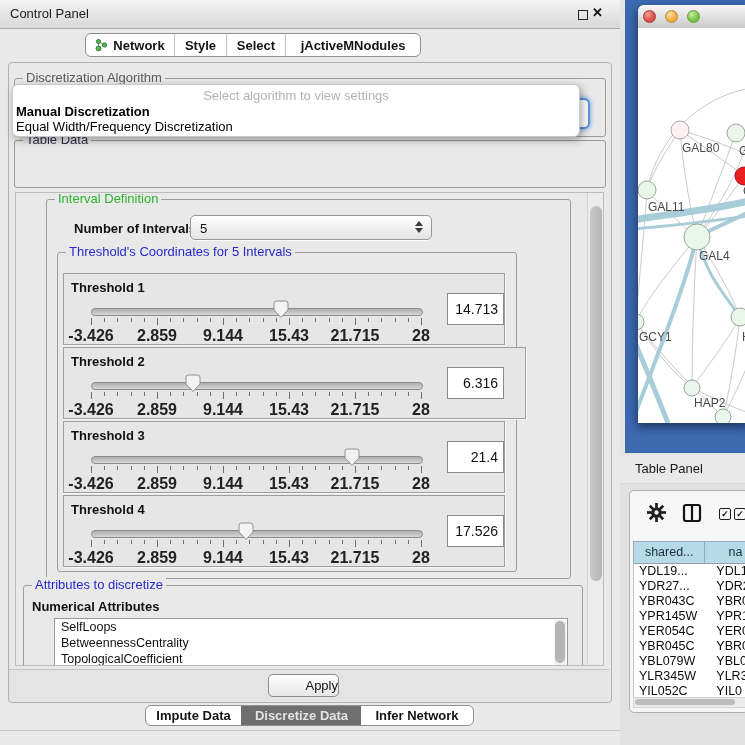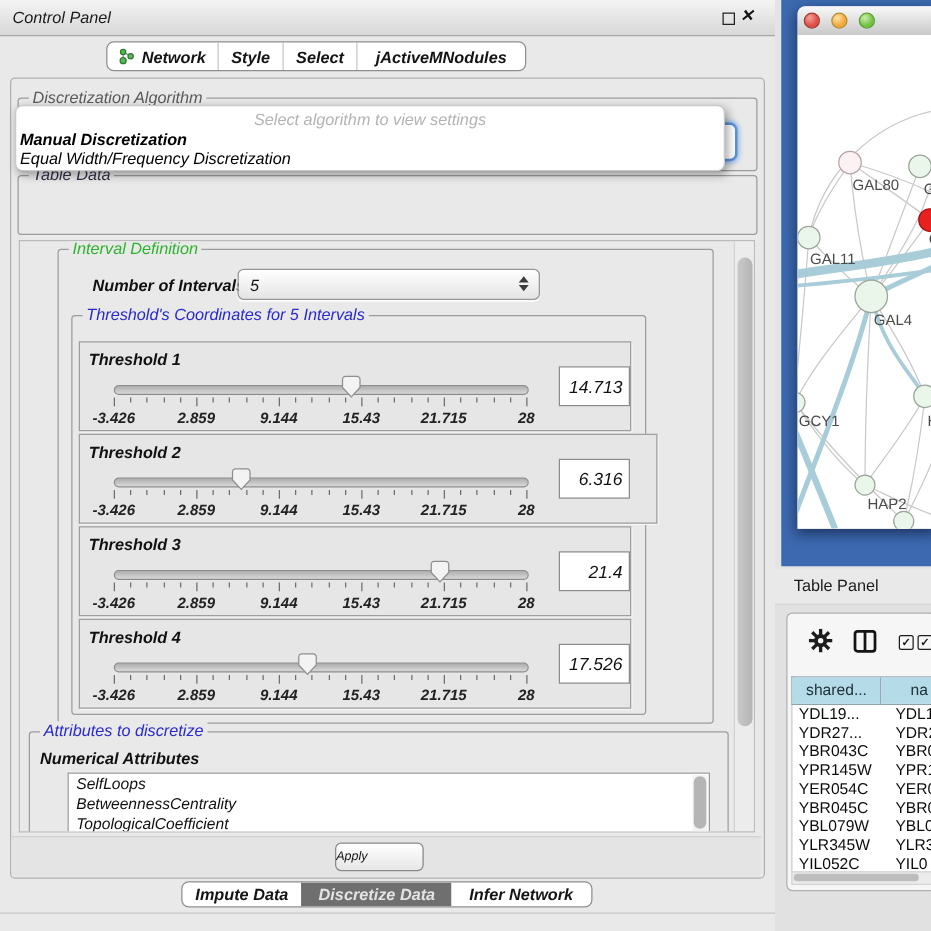--- a/index.html
+++ b/index.html
@@ -1,20 +1,20 @@
 <!DOCTYPE html>
 <html><head>
 <meta charset="utf-8">
 <style>
   html,body{margin:0;padding:0;background:#d0d0d0;}
   .stage{position:relative;width:745px;height:745px;overflow:hidden;
          font-family:"Liberation Sans",sans-serif;background:#e9e9e9;}
 
   
-  #control-panel{position:absolute;left:0;top:0;width:620px;height:745px;background:#e9e9e9;font-style:italic;}
+  #control-panel{position:absolute;left:0;top:0;width:620px;height:745px;background:#e9e9e9;}
   #titlebar{position:absolute;left:0;top:0;width:620px;height:28px;
     background:linear-gradient(#f4f4f4,#d8d8d8);border-bottom:1px solid #a8a8a8;}
   #titlebar .wtitle{position:absolute;left:10px;top:6px;font-size:13px;color:#1b1b1b;}
   #float-btn{position:absolute;left:578px;top:10px;width:8px;height:8px;border:1.5px solid #222;background:transparent;}
   #close-btn{position:absolute;left:592px;top:5px;font-size:13px;font-weight:900;color:#111;}
 
   
   .segstrip{position:absolute;display:flex;background:#fff;border:1px solid #8f8f8f;border-radius:6px;overflow:hidden;}
   .segstrip .seg{box-sizing:border-box;display:flex;align-items:center;justify-content:center;
      font-size:13px;font-weight:700;color:#141414;border-left:1px solid #c6c6c6;white-space:nowrap;}
@@ -65,34 +65,34 @@
   
   .thr-panel{position:absolute;left:5px;width:440px;height:70px;background:#e6e6e6;
      border:1px solid #9e9e9e;box-shadow:1px 1px 0 #f6f6f6;}
   .thr-title{position:absolute;left:7px;top:6px;font-size:13px;font-weight:700;color:#111;}
   .thr-track{position:absolute;left:27px;top:34px;width:330px;height:6px;border:1px solid #8c8c8c;
      border-radius:4px;background:linear-gradient(#aeaeae,#d8d8d8);}
   .thr-thumb{position:absolute;top:26px;width:16px;height:19px;}
   .thr-ticks{position:absolute;left:0;top:0;width:100%;height:100%;}
   .tick{position:absolute;top:44px;width:1px;height:4px;background:#6e6e6e;}
   .tick.major{height:7px;}
-  .thr-ticklabels span{position:absolute;top:53px;transform:translateX(-50%);font-size:12px;font-weight:700;color:#222;white-space:nowrap;}
+  .thr-ticklabels span{position:absolute;top:53px;transform:translateX(-50%);font-size:16px;font-weight:700;color:#222;white-space:nowrap;}
   .thr-value{position:absolute;left:383px;top:19px;width:50px;height:30px;background:#fff;border:1px solid #8a8a8a;
      font-size:14px;color:#111;text-align:right;line-height:30px;padding-right:5px;box-sizing:content-box;}
 
   
   #attr-list{position:absolute;left:30px;top:32px;width:512px;height:52px;background:#fff;border:1px solid #999;overflow:hidden;}
   #attr-list .li{font-size:12.5px;color:#111;line-height:16px;padding-left:6px;white-space:nowrap;}
   #attr-scroll{position:absolute;right:1px;top:1px;width:12px;height:50px;background:#f2f2f2;}
   #attr-scroll .thumb{position:absolute;left:1px;top:1px;width:10px;height:42px;border-radius:5px;background:#b5b5b5;}
 
   #apply-bar{position:absolute;left:9px;top:669px;width:600px;height:31px;background:#e4e4e4;
      border-top:1px solid #c2c2c2;border-radius:0 0 4px 4px;}
   #apply-btn{position:absolute;left:259px;top:4px;width:69px;height:21px;border:1px solid #8a8a8a;border-radius:5px;
-     background:linear-gradient(#ffffff,#e6e6e6);font-size:10px;color:#111;text-align:left;line-height:21px;}
+     background:linear-gradient(#ffffff,#e6e6e6);font-size:13px;color:#111;text-align:right;line-height:21px;}
   #cp-bottom-line{position:absolute;left:0;top:730px;width:620px;height:1px;background:#c6c6c6;}
 
   
   #right-region{position:absolute;left:620px;top:0;width:125px;height:745px;background:#e4e4e4;}
   #net-frame{position:absolute;left:5px;top:0;width:120px;height:453px;background:#3c69b0;}
   #net-window{position:absolute;left:13px;top:5px;width:112px;height:418px;background:#fff;
      border-radius:6px 0 0 0;box-shadow:-1px 4px 10px rgba(0,0,20,.5);overflow:hidden;}
   #net-titlebar{position:absolute;left:0;top:0;width:112px;height:23px;
      background:linear-gradient(#f8f8f8,#c9c9c9);border-bottom:1px solid #8e8e8e;border-radius:6px 0 0 0;}
   .tl{position:absolute;top:5px;width:13px;height:13px;border-radius:50%;box-sizing:border-box;}

